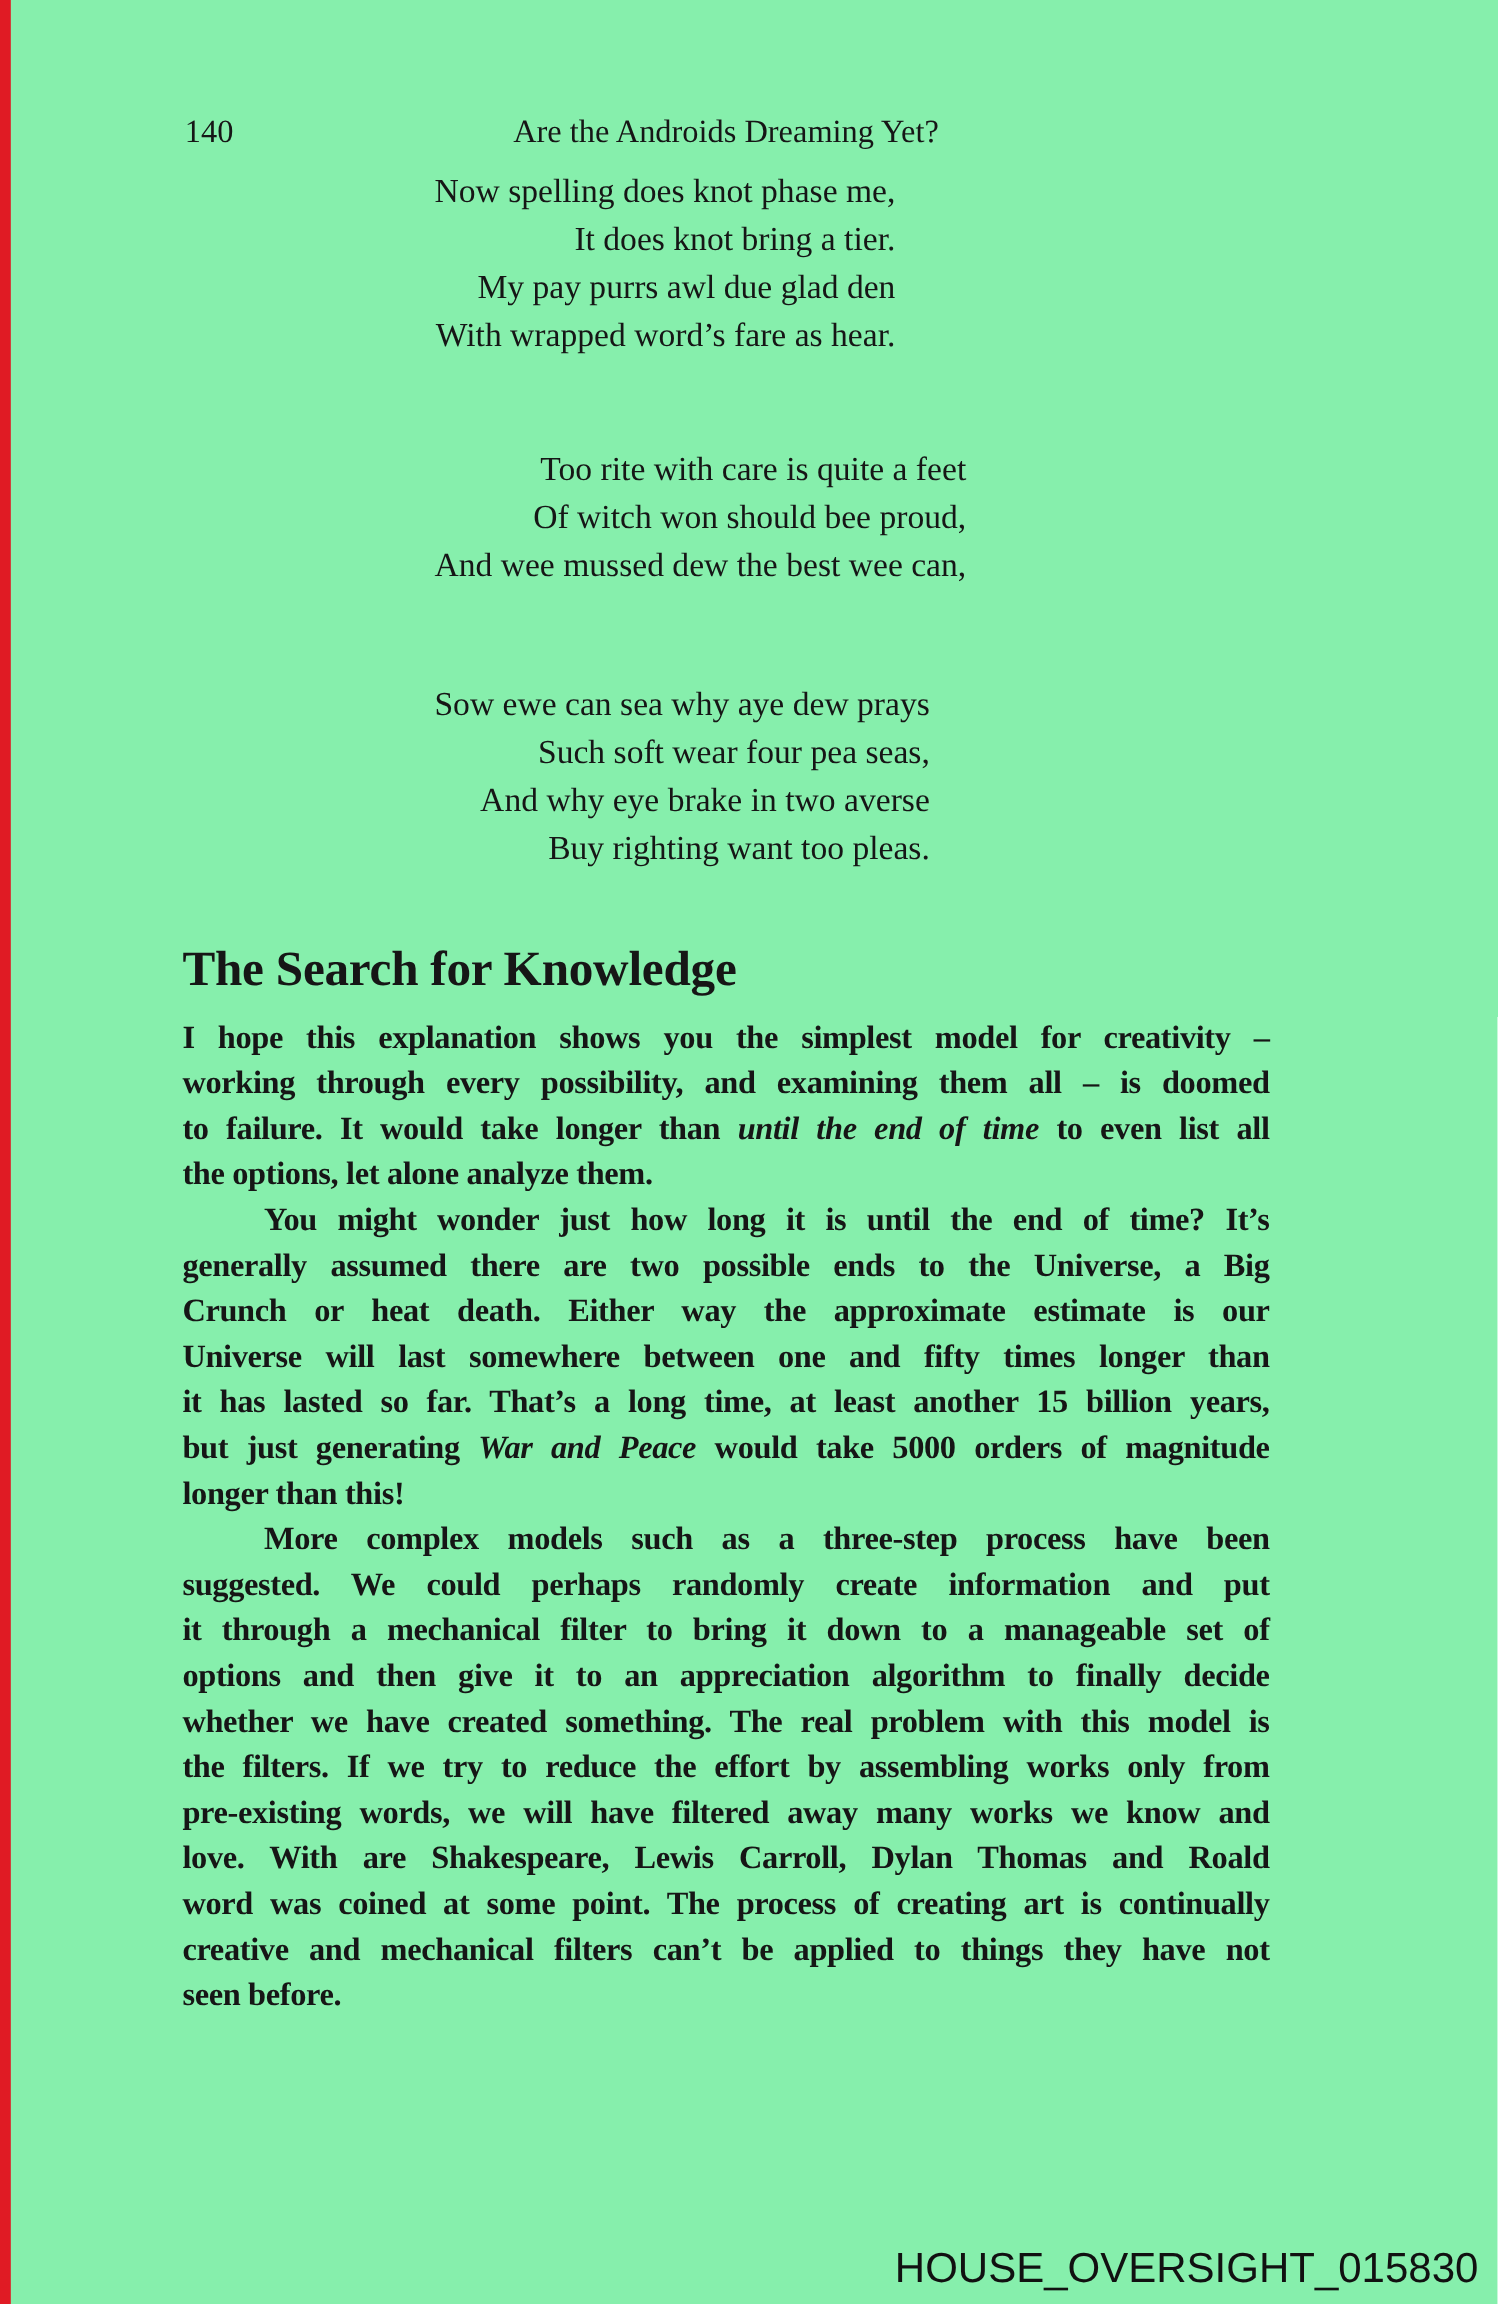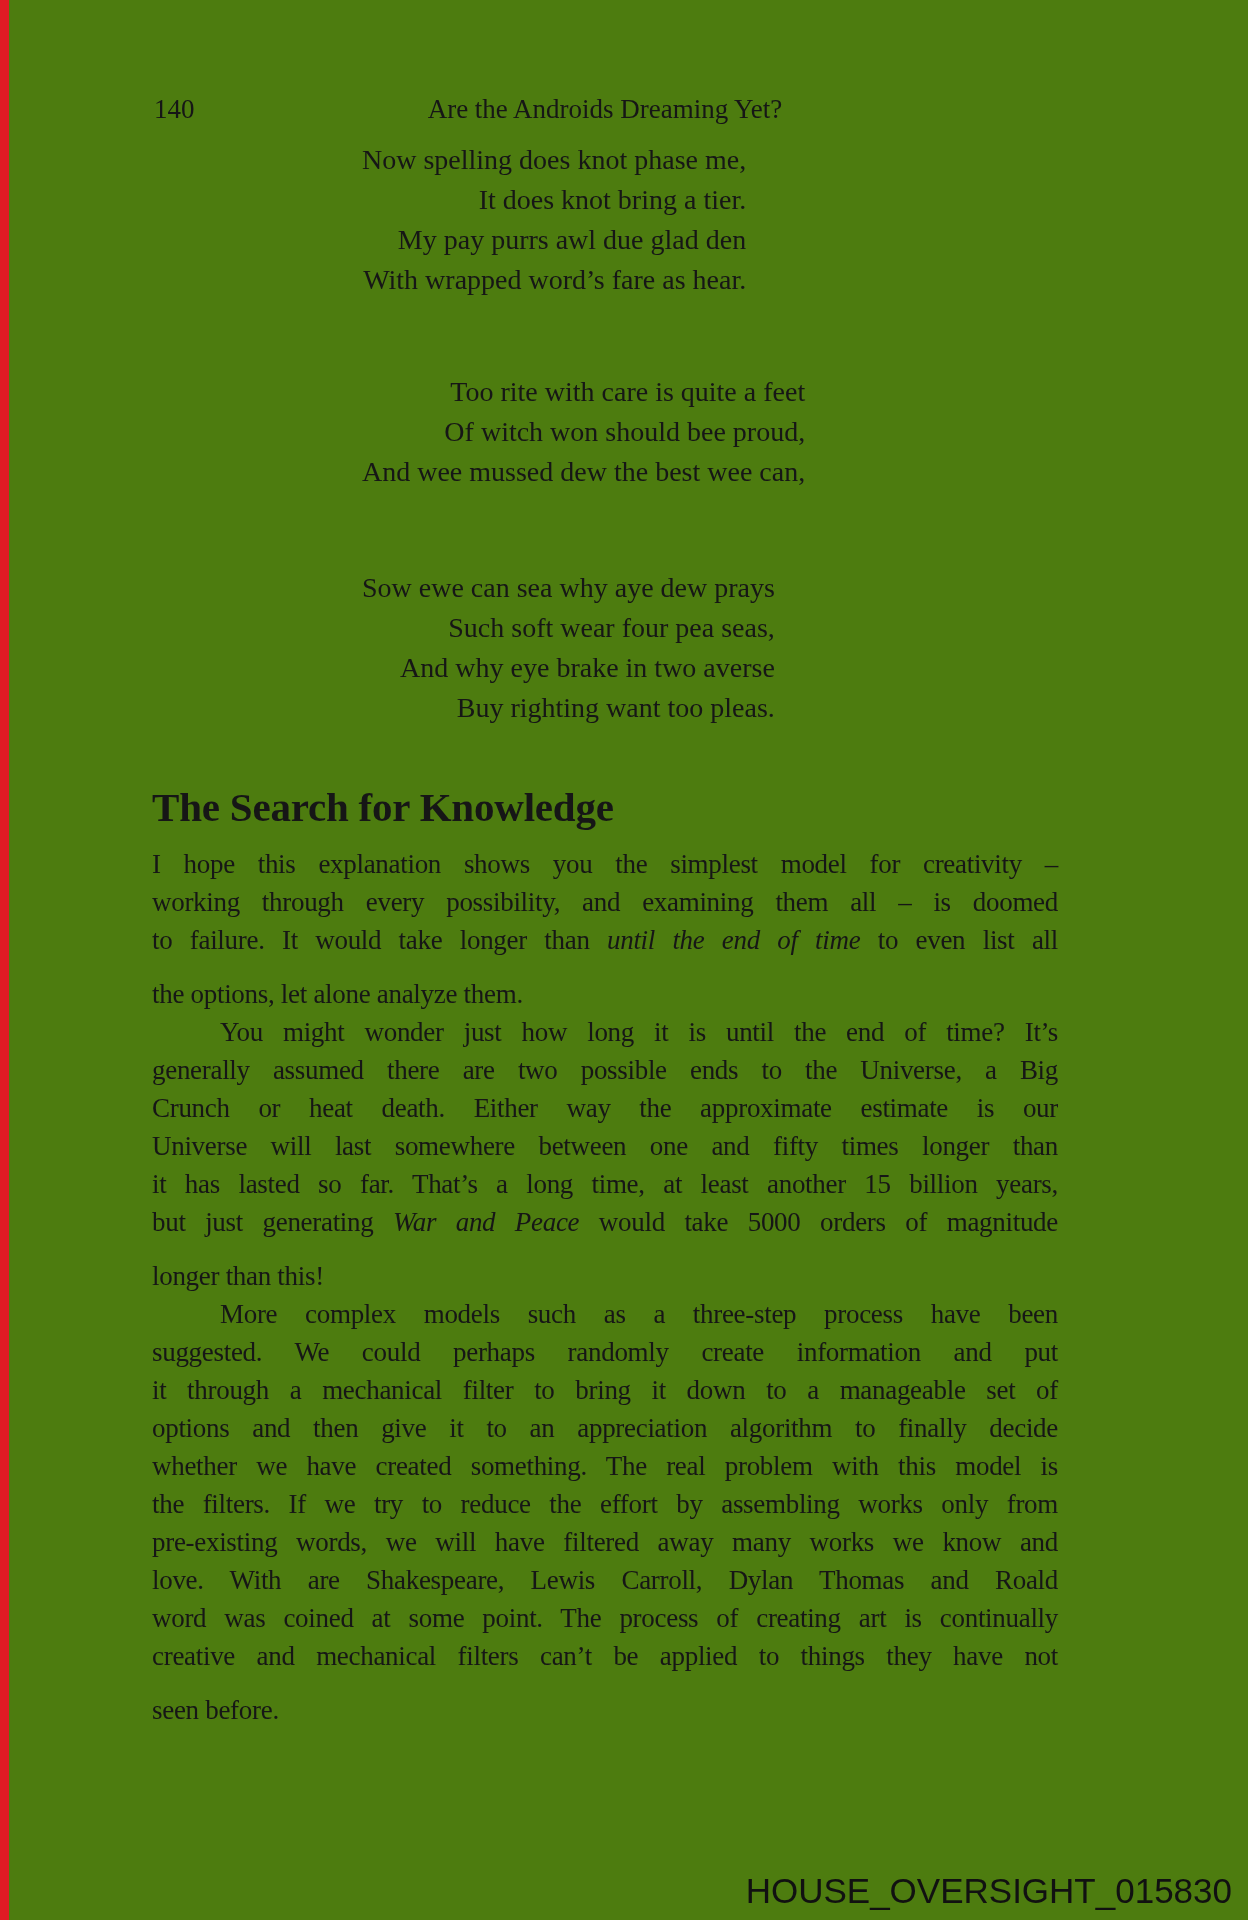--- a/index.html
+++ b/index.html
@@ -1,20 +1,20 @@
 <!DOCTYPE html>
 <html><head>
 <meta charset="utf-8">
 <style>
   html, body { margin: 0; padding: 0; background: #ffffff; }
   .page {
     position: relative;
     width: 1248px;
     height: 1920px;
-    background: #4d7c0f;
+    background: #86efac;
     color: #161616;
     font-family: "Liberation Serif", "DejaVu Serif", serif;
     overflow: hidden;
   }
   .edge-stripe {
     position: absolute;
     left: 0; top: 0;
     width: 9px; height: 100%;
   }
   .header-row {
@@ -39,32 +39,31 @@
     left: 152px; top: 786px;
     width: 906px;
   }
   .section-heading {
     font-size: 41px;
     font-weight: 700;
     line-height: 42px;
     margin: 0 0 17px 0;
     letter-spacing: -0.2px;
   }
-  .para { margin: 0; }
+  .para { margin: 0; font-weight: bold; }
   .text-line {
     font-size: 27px;
     line-height: 38px;
     letter-spacing: -0.3px;
     text-align: justify;
     text-align-last: justify;
     -moz-text-align-last: justify;
   }
   .text-line.last {
     text-align-last: left;
-    margin-top: 16px;
     -moz-text-align-last: left;
   }
   .para.indent .text-line.first { text-indent: 68px; }
   .text-line em, .poem-line em { font-style: italic; }
   .bates-stamp {
     position: absolute;
     top: 1872px;
     right: 16px;
     font-family: "Liberation Sans", "DejaVu Sans", sans-serif;
     font-size: 35px;

